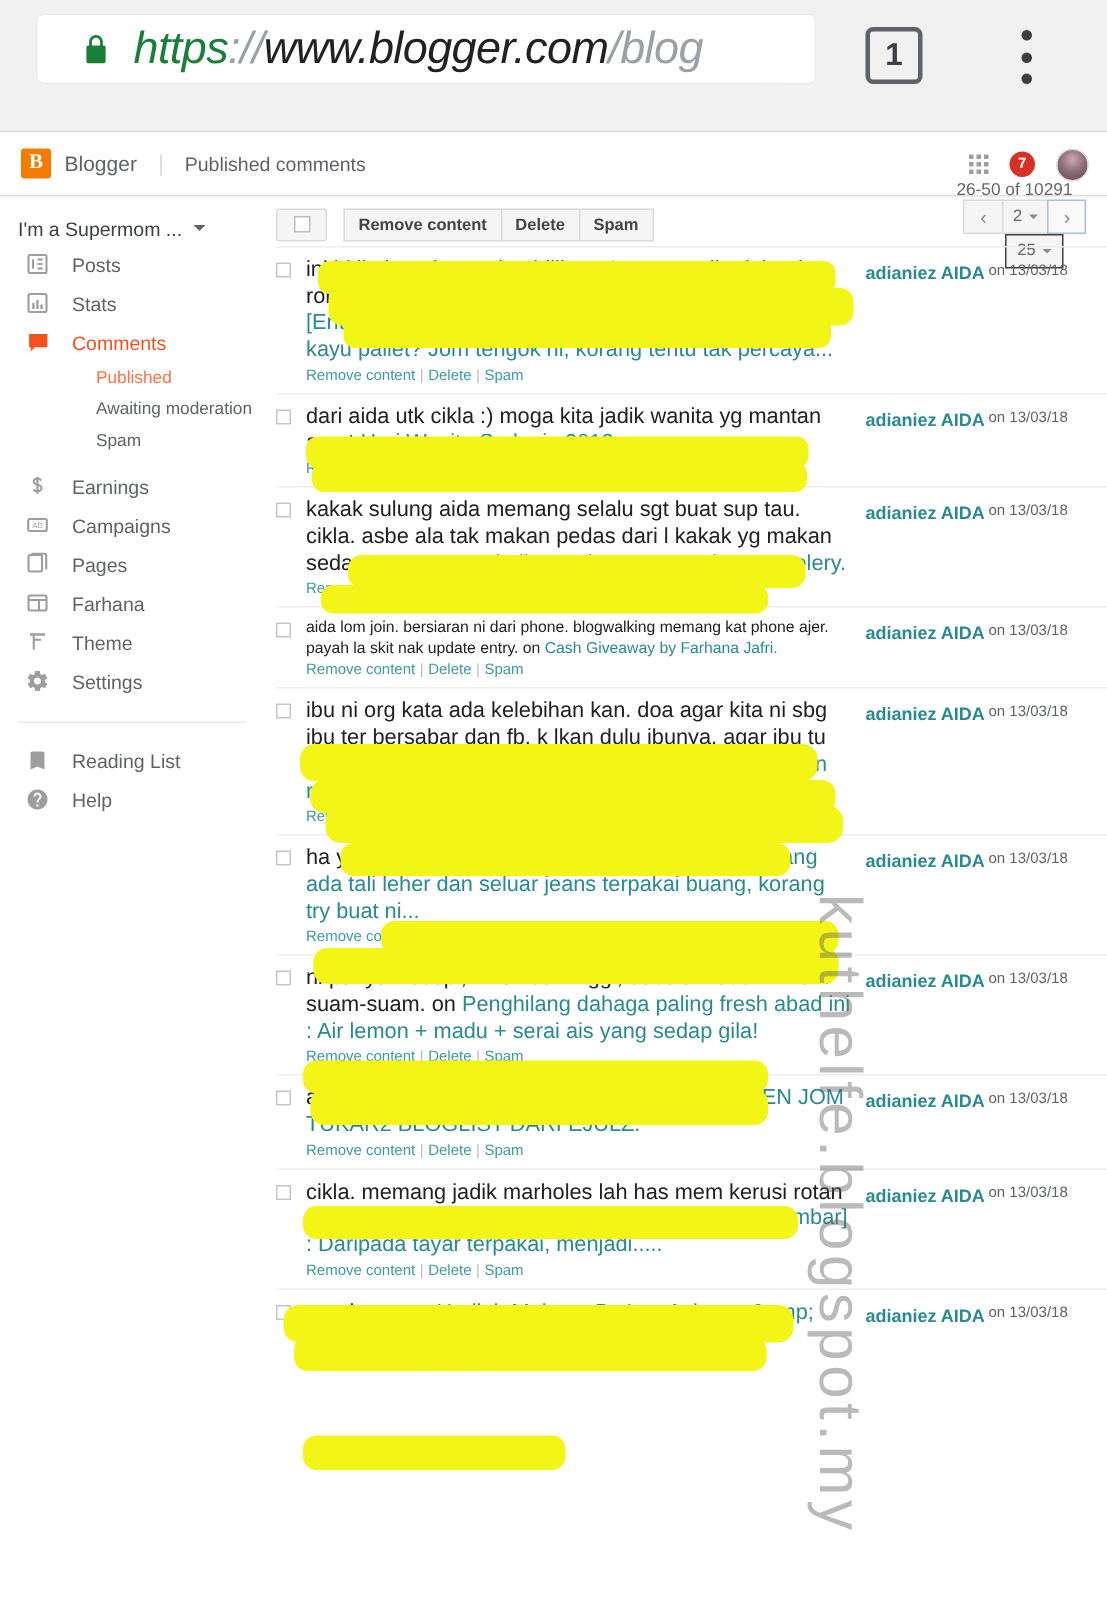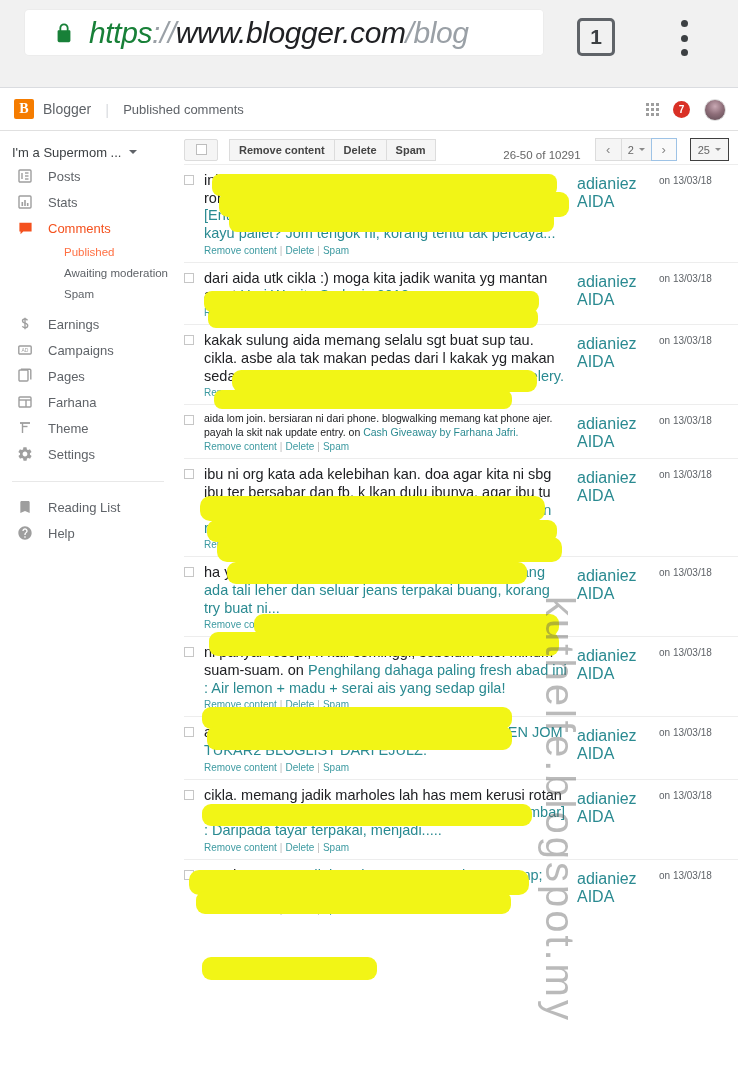--- a/index.html
+++ b/index.html
@@ -148,21 +148,21 @@
   .btn-group { display: flex; }
   .tb-btn {
     height: 22px; padding: 0 9px;
     background: #f5f5f5; border: 1px solid #dcdcdc;
     border-right: none;
     font-size: 11px; color: #444;
     display: flex; align-items: center;
     font-weight: bold;
   }
   .tb-btn:last-child { border-right: 1px solid #dcdcdc; }
-  .tb-right { margin-left: auto; display: flex; align-items: flex-end; padding-right: 9px; gap: 0; }
+  .tb-right { margin-left: auto; display: flex; align-items: center; padding-right: 9px; gap: 0; flex-direction: column; }
   .count-label { font-size: 11.5px; color: #666; margin-right: 14px; }
   .pager { display: flex; }
   .pg-btn {
     height: 23px; min-width: 26px; padding: 0 6px;
     background: #f5f5f5; border: 1px solid #dcdcdc; border-right: none;
     display: flex; align-items: center; justify-content: center;
     font-size: 11px; color: #666;
   }
   .pg-btn.last { border-right: 1px solid #dcdcdc; }
   .pg-btn.focused { border: 1px solid #9ec3e6; background: #fafafa; }
@@ -194,21 +194,21 @@
     flex: 0 0 20px; padding-top: 3px;
   }
   .row-cb i { display: block; width: 10px; height: 10px; border: 1px solid #c6c6c6; background: #fff; }
   .row-body { flex: 1 1 auto; padding-right: 10px; }
   .ctext { font-size: 14.5px; line-height: 1.22; color: #202124; }
   .ctext.small { font-size: 10.5px; line-height: 1.3; }
   .clink { color: #2a8a91; }
   .row-actions { margin-top: 2px; font-size: 10px; color: #3d9aa1; }
   .row-actions span { color: #3d9aa1; }
   .row-actions .sep { color: #bbb; margin: 0 3px; }
-  .row-author { flex: 0 0 82px; font-size: 16px; color: #2a8a91; padding-top: 3px; }
+  .row-author { flex: 0 0 82px; font-size: 12px; color: #2a8a91; padding-top: 3px; font-weight: bold; }
   .row-date { flex: 0 0 70px; font-size: 10px; color: #5f6368; padding-top: 3px; text-align: left; }
 
   
   .hl {
     position: absolute;
     background: #f2f516;
     pointer-events: none;
     z-index: 5;
     border-radius: 7px;
   }

